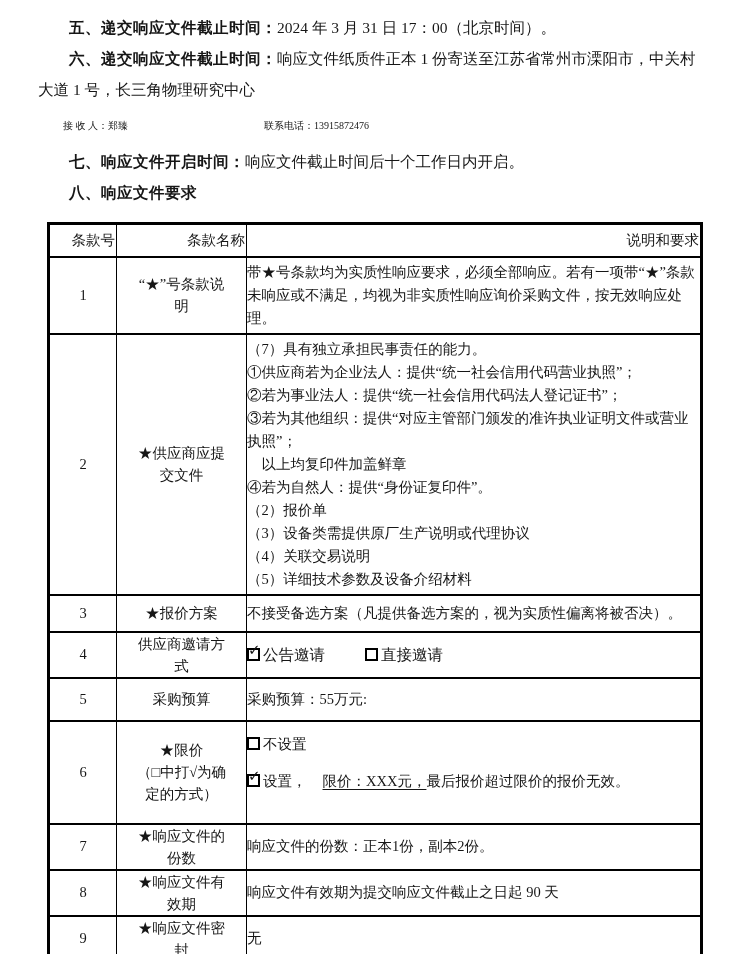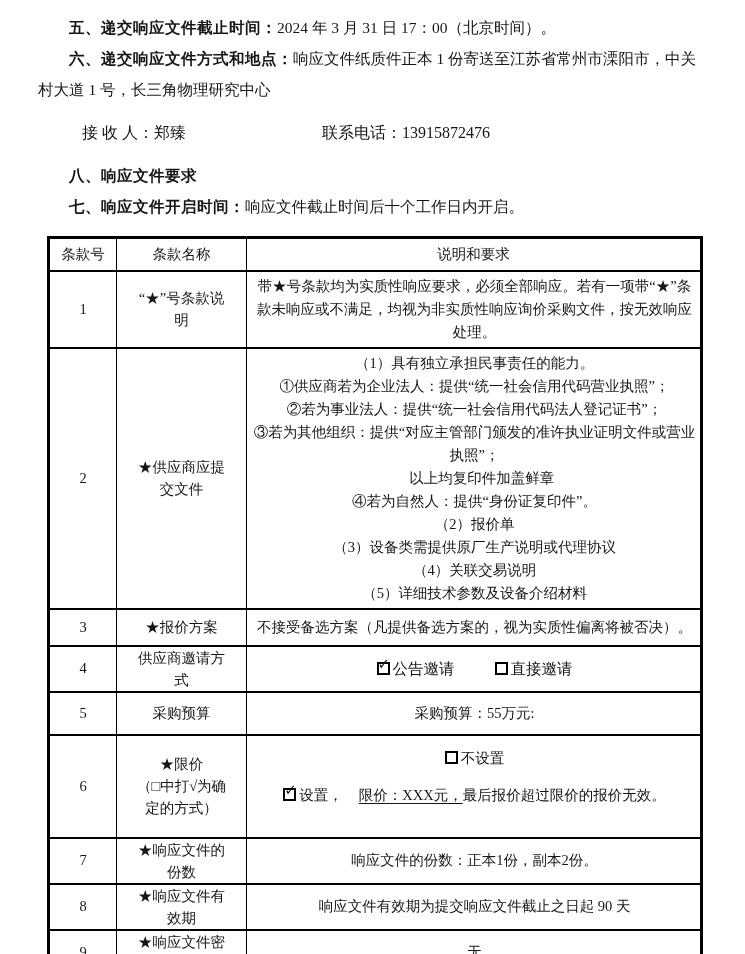--- a/index.html
+++ b/index.html
@@ -8,21 +8,21 @@
     width:745px; height:954px;
     background:#ffffff;
     box-sizing:border-box;
     padding:12px 40px 0 38px;
     color:#161616;
     font-family:"Liberation Serif","DejaVu Serif",serif;
   }
   
   .sec { margin:0; font-size:15.5px; line-height:31px; text-indent:2em; }
   .sec b { font-weight:700; letter-spacing:0.5px; }
-  .contact { margin:12px; font-size:16px; line-height:31px; text-indent:2em; }
+  .contact { margin:5px; font-size:10px; line-height:31px; text-indent:2em; }
   .contact .phone-part { margin-left:136px; }
   
   table.req {
     margin:14px 0 0 9px;
     width:653px;
     table-layout:fixed;
     border-collapse:collapse;
     border:3px solid #000;
     font-size:14.5px;
   }
@@ -30,36 +30,36 @@
   table.req col.c2 { width:130px; }
   table.req col.c3 { width:455px; }
   table.req th, table.req td {
     border:1px solid #000;
     border-top-width:2px;
     border-bottom-width:2px;
     font-weight:normal;
     vertical-align:middle;
     overflow:hidden;
   }
-  thead tr { height:33px; }
+  thead tr { height:33px;text-align:right; }
   tbody tr:nth-child(1)  { height:50px; }
   tbody tr:nth-child(2)  { height:230px; }
   tbody tr:nth-child(3)  { height:37px; }
   tbody tr:nth-child(4)  { height:37px; }
   tbody tr:nth-child(5)  { height:43px; }
   tbody tr:nth-child(6)  { height:103px; }
   tbody tr:nth-child(7)  { height:33px; }
   tbody tr:nth-child(8)  { height:34px; }
   tbody tr:nth-child(9)  { height:33px; }
   tbody tr:nth-child(10) { height:32px;border-radius:8px; }
   tbody tr:nth-child(11) { height:31px; }
   tbody tr:nth-child(12) { height:32px; }
   .num-cell  { text-align:center; }
   .name-cell { text-align:center; line-height:22px; padding:0 18px; }
-  .desc-cell { text-align:center; padding:3px 4px 3px 6px; line-height:23px; }
+  .desc-cell { text-align:left; padding:3px 4px 3px 0; line-height:23px; }
   .desc-cell .line { min-height:23px; }
   
   tbody tr:nth-child(6) .desc-cell { vertical-align:top; padding-top:11px; }
   tbody tr:nth-child(6) .line + .line { margin-top:14px; }
   
   tbody tr:nth-child(4) .desc-cell,
   tbody tr:nth-child(10) .desc-cell,
   tbody tr:nth-child(12) .desc-cell { font-size:15.5px; }
   
   .cb {
@@ -75,27 +75,27 @@
   .u { text-decoration:underline; text-underline-offset:3px;margin-left:16px; }
   .gap { display:inline-block; width:40px; }
 </style>
 </head>
 <body>
 
 <div class="page">
 
   <p class="sec"><b>五、递交响应文件截止时间：</b><span>2024 年 3 月 31 日 17：00（北京时间）。</span></p>
 
-  <p class="sec"><b>六、递交响应文件方式和地点：</b><span>响应文件纸质件正本 1 份寄送至江苏省常州市溧阳市，中关村大道 1 号，长三角物理研究中心</span></p>
+  <p class="sec"><b>六、递交响应文件截止时间：</b><span>响应文件纸质件正本 1 份寄送至江苏省常州市溧阳市，中关村大道 1 号，长三角物理研究中心</span></p>
 
   <p class="contact"><span><span>接 收 人：</span><span>郑臻</span></span><span class="phone-part"><span>联系电话：</span><span>13915872476</span></span></p>
 
+  <p class="sec"><b>七、响应文件开启时间：</b><span>响应文件截止时间后十个工作日内开启。</span></p>
+
   <p class="sec"><b>八、响应文件要求</b></p>
-
-  <p class="sec"><b>七、响应文件开启时间：</b><span>响应文件截止时间后十个工作日内开启。</span></p>
 
   <table class="req">
     <colgroup>
         <col class="c1">
         <col class="c2">
         <col class="c3">
       </colgroup>
     <thead>
         <tr>
           <th>条款号</th>
@@ -112,21 +112,21 @@
           <td class="desc-cell">
             <div class="line">带★号条款均为实质性响应要求，必须全部响应。若有一项带“★”条款未响应或不满足，均视为非实质性响应询价采购文件，按无效响应处理。</div>
           </td>
         </tr>
         <tr>
           <td class="num-cell">2</td>
           <td class="name-cell">
             <div>★供应商应提交文件</div>
           </td>
           <td class="desc-cell">
-            <div class="line">（1）具有独立承担民事责任的能力。</div>
+            <div class="line">（7）具有独立承担民事责任的能力。</div>
             <div class="line">①供应商若为企业法人：提供“统一社会信用代码营业执照”；</div>
             <div class="line">②若为事业法人：提供“统一社会信用代码法人登记证书”；</div>
             <div class="line">③若为其他组织：提供“对应主管部门颁发的准许执业证明文件或营业执照”；</div>
             <div class="line">　以上均复印件加盖鲜章</div>
             <div class="line">④若为自然人：提供“身份证复印件”。</div>
             <div class="line">（2）报价单</div>
             <div class="line">（3）设备类需提供原厂生产说明或代理协议</div>
             <div class="line">（4）关联交易说明</div>
             <div class="line">（5）详细技术参数及设备介绍材料</div>
           </td>

